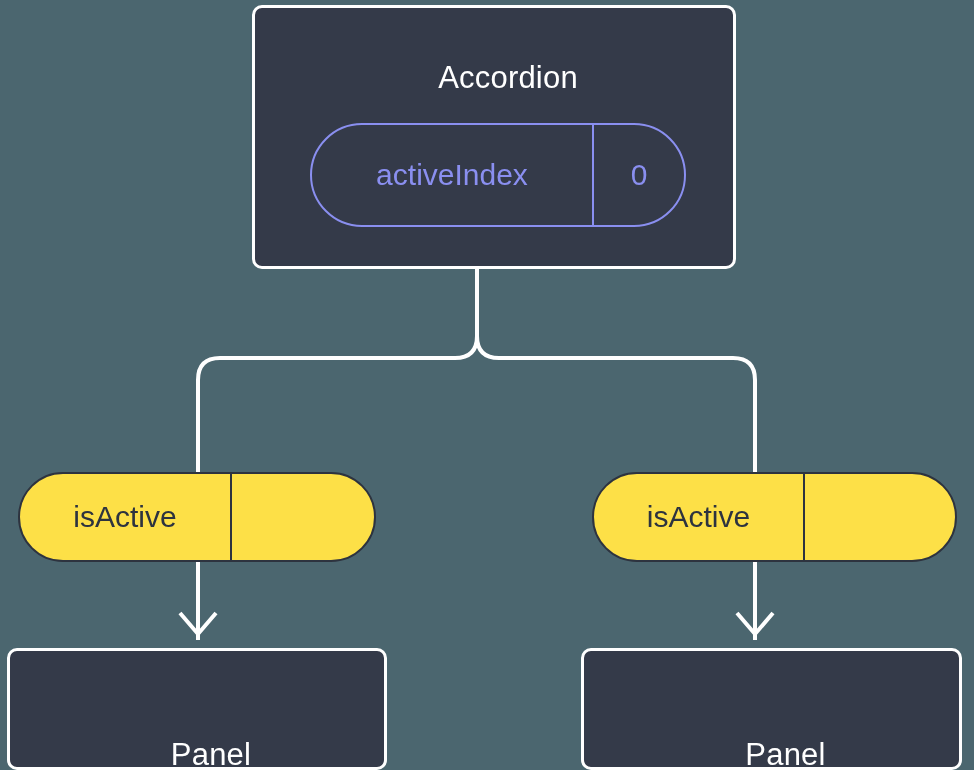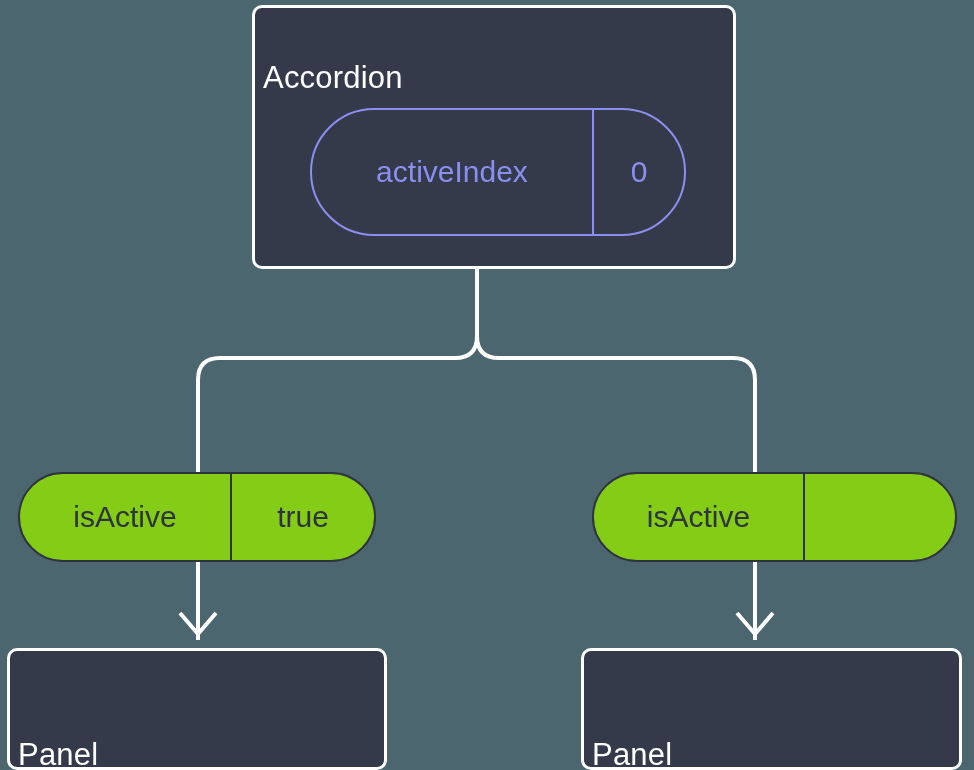--- a/index.html
+++ b/index.html
@@ -31,22 +31,23 @@
   
   .node-box {
     position: absolute;
     background: #343a49;
     border: 3px solid #ffffff;
     border-radius: 10px;
     box-sizing: border-box;
   }
   .node-title {
     position: absolute;
-    left: 8px;
+    left: 14px;
     width: 100%;
+    text-align: center;
     color: #ffffff;
     font-size: 31px;
     font-weight: 400;
     letter-spacing: 0.2px;
     white-space: nowrap;
   }
 
   
   #accordion-node {
     left: 252px;
@@ -63,23 +64,23 @@
     position: absolute;
     display: flex;
     align-items: stretch;
     border: 2px solid #8a8ff0;
     border-radius: 999px;
     box-sizing: border-box;
     background: transparent;
   }
   #active-index-pill {
     left: 55px;
-    top: 100px;
+    top: 115px;
     width: 376px;
-    height: 128px;
+    height: 104px;
     justify-content: space-between;
   }
   .pill-outline .pill-key,
   .pill-outline .pill-val {
     display: flex;
     align-items: center;
     justify-content: center;
     color: #8a8ff0;
     font-size: 30px;
     white-space: nowrap;
@@ -91,21 +92,21 @@
   }
   .pill-outline .pill-val {
     flex: 1 1 auto;
   }
 
   
   .pill-filled {
     position: absolute;
     display: flex;
     align-items: stretch;
-    background: #84cc16;
+    background: #fde047;
     border: 2px solid #2d333f;
     border-radius: 999px;
     box-sizing: border-box;
   }
   .pill-filled .pill-key,
   .pill-filled .pill-val {
     display: flex;
     align-items: center;
     justify-content: center;
     color: #2d333f;
@@ -185,21 +186,20 @@
     <div id="accordion-title" class="node-title">Accordion</div>
 
     <div id="active-index-pill" class="pill-outline">
       <div class="pill-key">activeIndex</div>
       <div class="pill-val">0</div>
     </div>
   </div>
 
   <div id="pill-active-true" class="pill-filled">
     <div class="pill-key">isActive</div>
-    <div class="pill-val">true</div>
   </div>
 
   <div id="pill-active-false" class="pill-filled">
     <div class="pill-key">isActive</div>
   </div>
 
   <div id="panel-left" class="node-box">
     <div class="node-title panel-title">Panel</div>
   </div>
 

